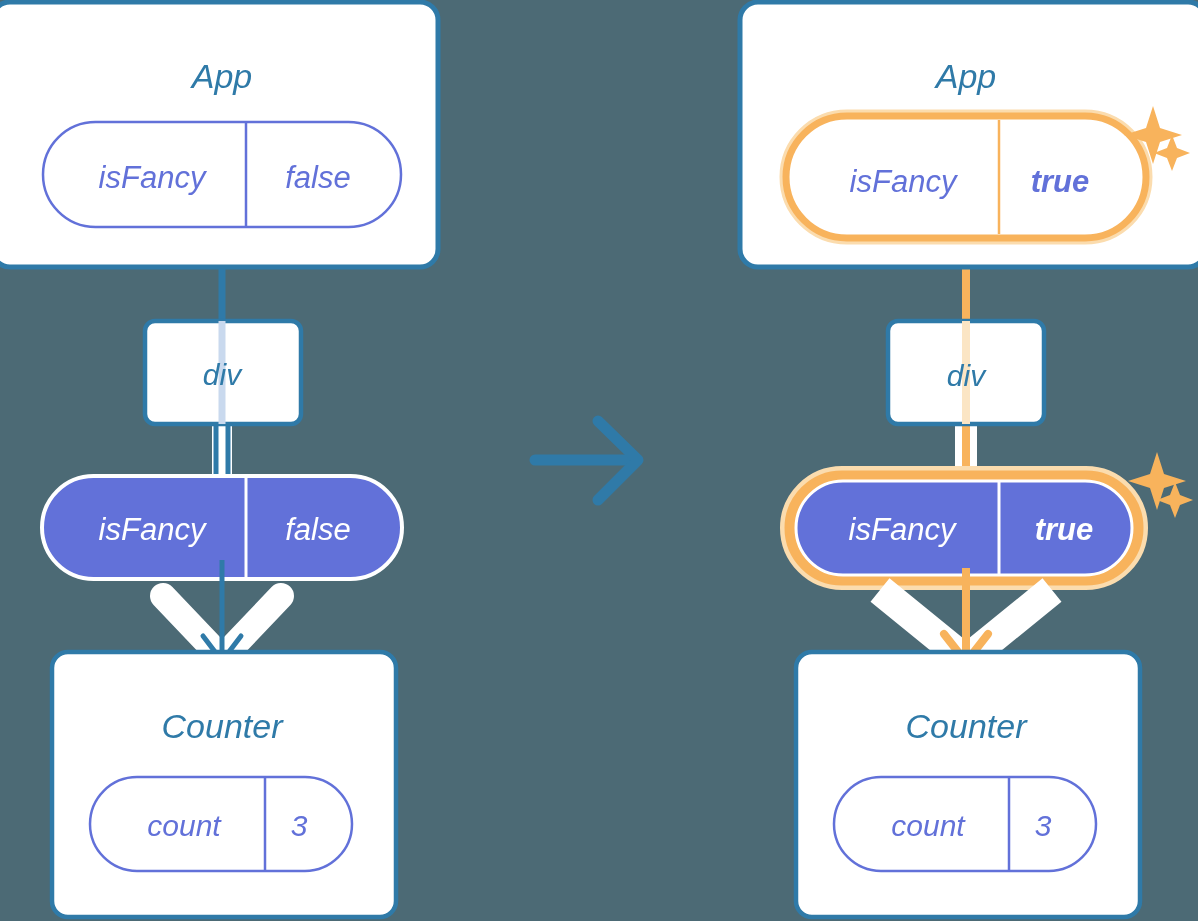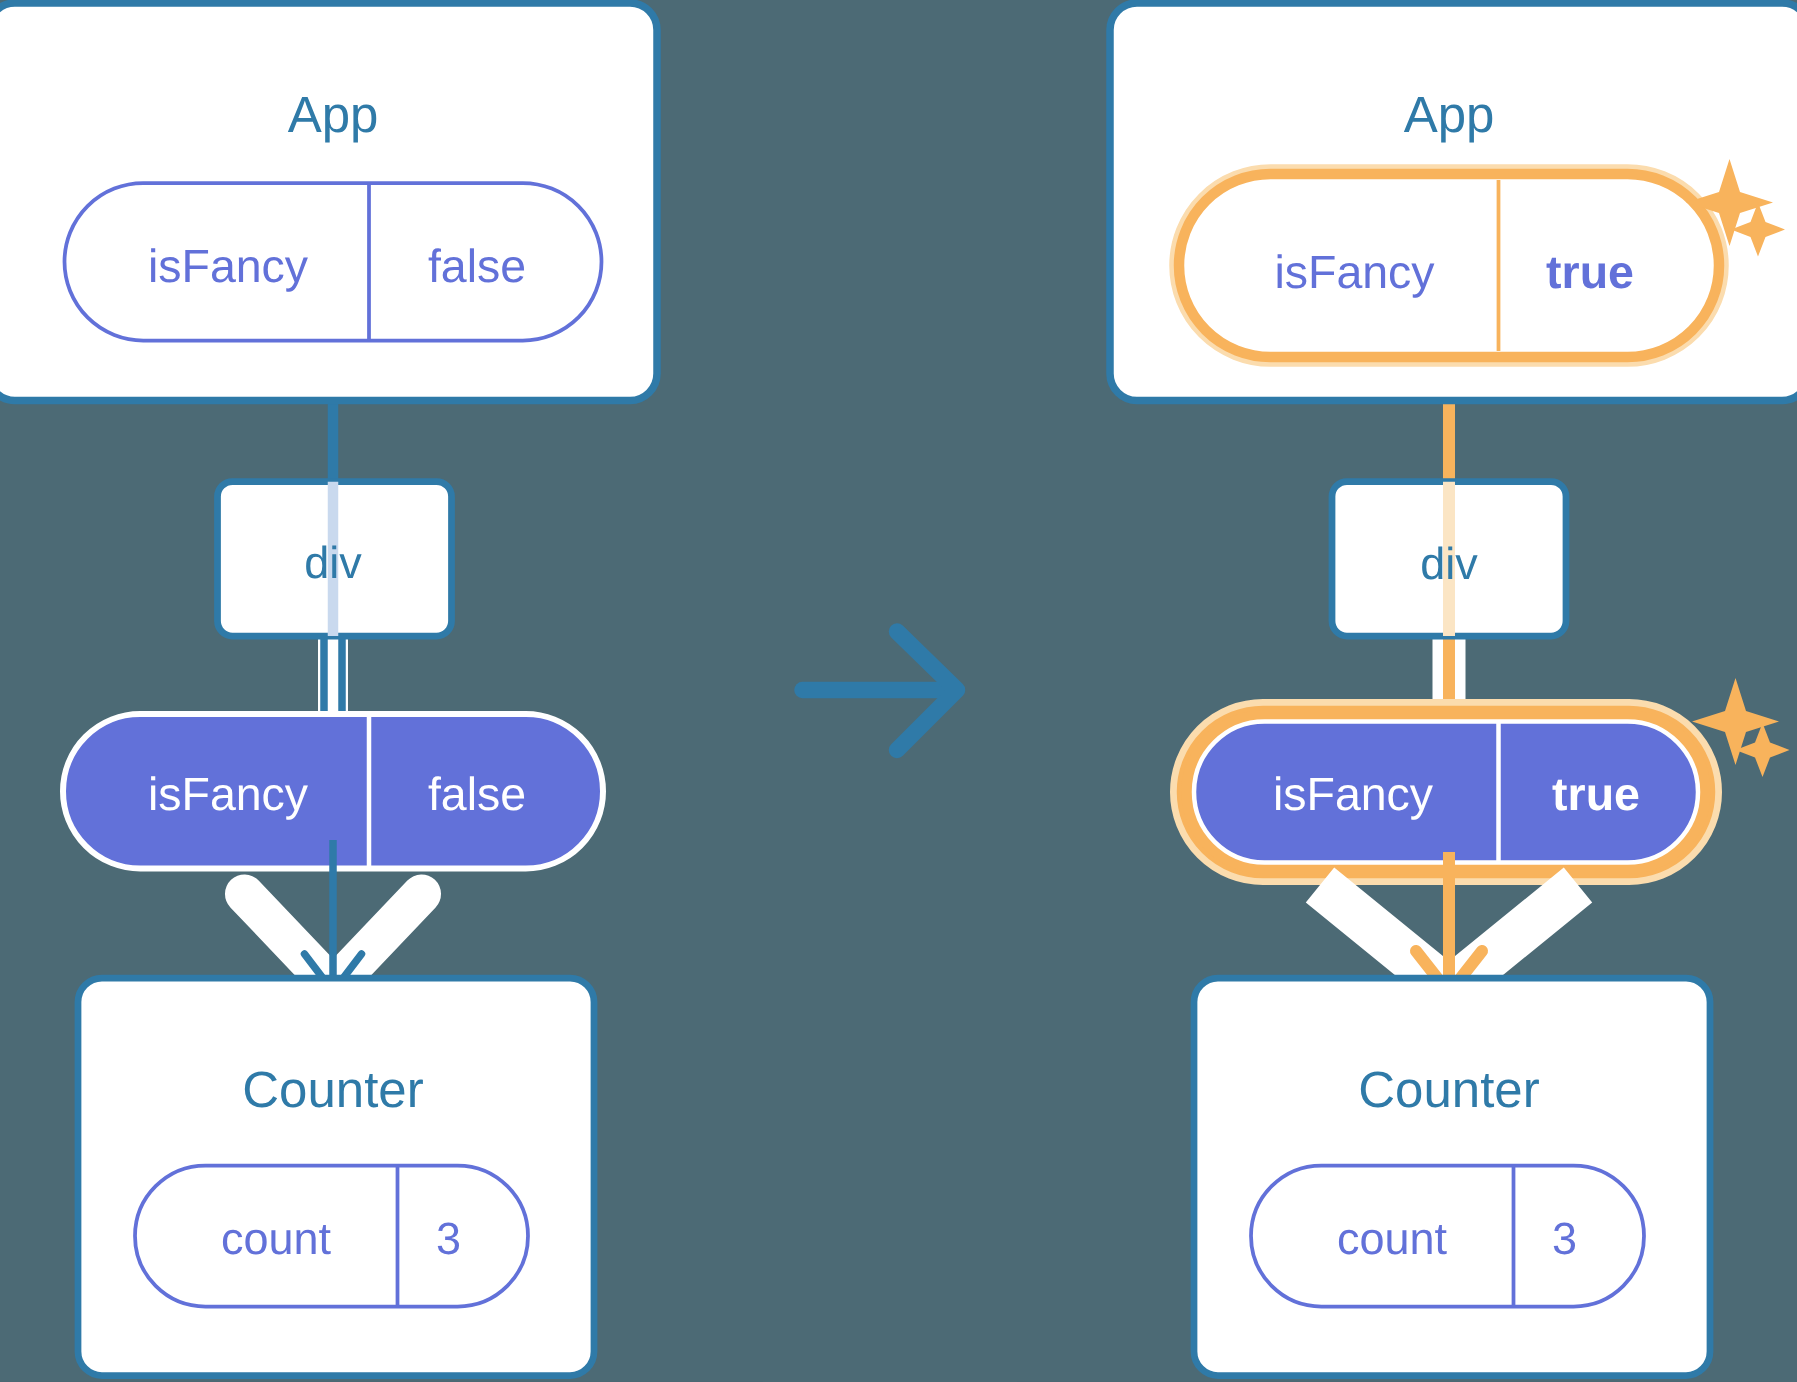--- a/index.html
+++ b/index.html
@@ -11,20 +11,21 @@
     width: 1198px;
     height: 921px;
     overflow: hidden;
     font-family: "Liberation Sans", sans-serif;
   }
   #stage {
     position: relative;
     width: 1198px;
     height: 921px;
     background: #4c6a75;
+    font-style: italic;
   }
   svg#diagram {
     position: absolute;
     top: 0;
     left: 0;
     width: 1198px;
     height: 921px;
     display: block;
   }
   .box-title {

